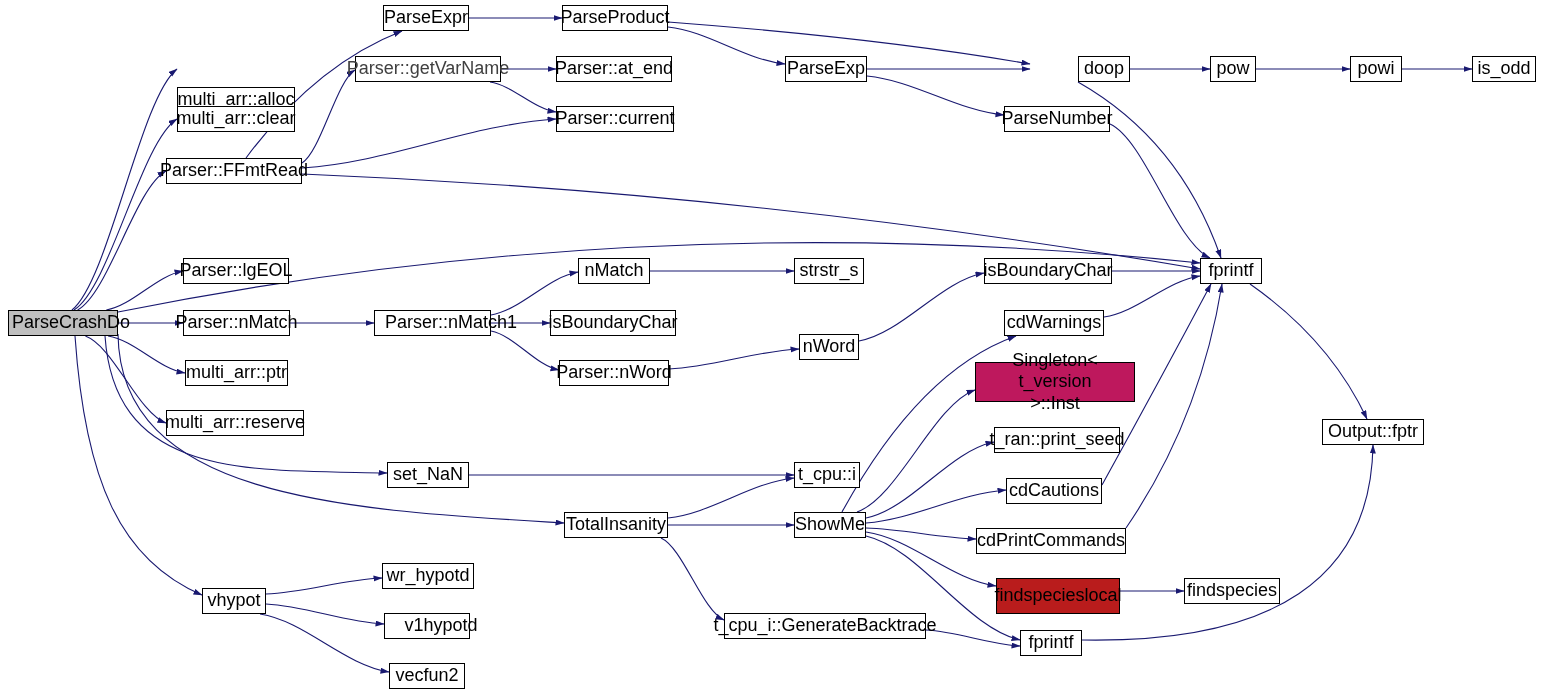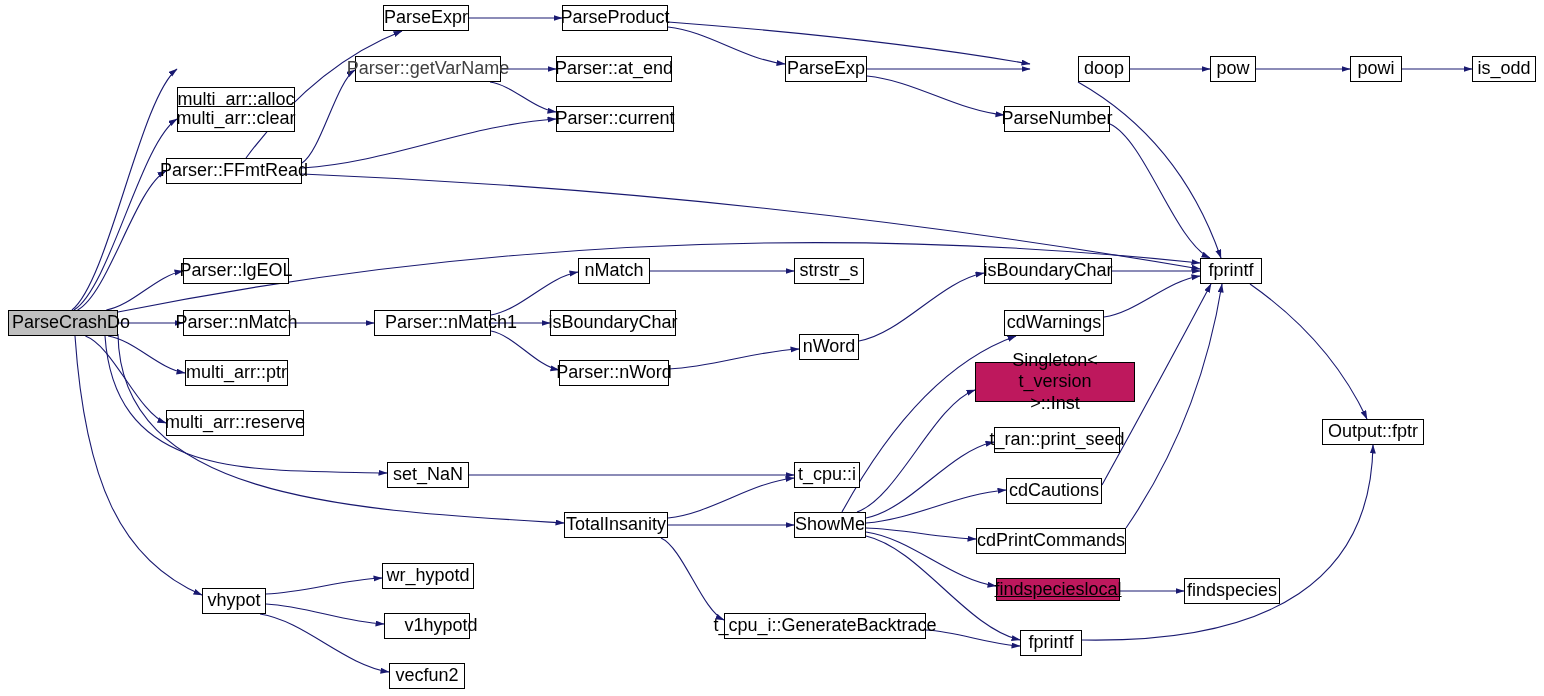--- a/index.html
+++ b/index.html
@@ -141,21 +141,21 @@
       <div class="node" style="left: 1004px; top: 310px; width: 100px; height: 26px; border-color: rgb(0, 0, 0); background: rgb(255, 255, 255); color: rgb(0, 0, 0);"><span>cdWarnings</span></div>
       <div class="node" style="left: 975px; top: 362px; width: 160px; height: 40px; border-color: rgb(0, 0, 0); background: #be185d; color: rgb(0, 0, 0);"><span>Singleton&lt; t_version
 &gt;::Inst</span></div>
       <div class="node" style="left: 994px; top: 427px; width: 126px; height: 26px; border-color: rgb(0, 0, 0); background: rgb(255, 255, 255); color: rgb(0, 0, 0);"><span>t_ran::print_seed</span></div>
       <div class="node" style="left: 1006px; top: 478px; width: 96px; height: 26px; border-color: rgb(0, 0, 0); background: rgb(255, 255, 255); color: rgb(0, 0, 0);"><span>cdCautions</span></div>
       <div class="node" style="left: 387px; top: 462px; width: 82px; height: 26px; border-color: rgb(0, 0, 0); background: rgb(255, 255, 255); color: rgb(0, 0, 0);"><span>set_NaN</span></div>
       <div class="node" style="left: 794px; top: 462px; width: 66px; height: 26px; border-color: rgb(0, 0, 0); background: rgb(255, 255, 255); color: rgb(0, 0, 0);"><span>t_cpu::i</span></div>
       <div class="node" style="left: 564px; top: 512px; width: 104px; height: 26px; border-color: rgb(0, 0, 0); background: rgb(255, 255, 255); color: rgb(0, 0, 0);"><span>TotalInsanity</span></div>
       <div class="node" style="left: 794px; top: 512px; width: 72px; height: 26px; border-color: rgb(0, 0, 0); background: rgb(255, 255, 255); color: rgb(0, 0, 0);"><span>ShowMe</span></div>
       <div class="node" style="left: 976px; top: 528px; width: 150px; height: 26px; border-color: rgb(0, 0, 0); background: rgb(255, 255, 255); color: rgb(0, 0, 0);"><span>cdPrintCommands</span></div>
-      <div class="node" style="left: 996px; top: 578px; width: 124px; height: 23px; border-color: rgb(0, 0, 0); background: #be185d; color: rgb(0, 0, 0); text-decoration: underline;"><span>findspecieslocal</span></div>
+      <div class="node" style="left: 996px; top: 578px; width: 124px; height: 36px; border-color: rgb(0, 0, 0); background: #b91c1c; color: rgb(0, 0, 0);"><span>findspecieslocal</span></div>
       <div class="node" style="left: 1184px; top: 578px; width: 96px; height: 26px; border-color: rgb(0, 0, 0); background: rgb(255, 255, 255); color: rgb(0, 0, 0);"><span>findspecies</span></div>
       <div class="node" style="left: 202px; top: 588px; width: 64px; height: 26px; border-color: rgb(0, 0, 0); background: rgb(255, 255, 255); color: rgb(0, 0, 0);"><span>vhypot</span></div>
       <div class="node" style="left: 382px; top: 563px; width: 92px; height: 26px; border-color: rgb(0, 0, 0); background: rgb(255, 255, 255); color: rgb(0, 0, 0);"><span>wr_hypotd</span></div>
       <div class="node" style="left: 384px; top: 613px; width: 86px; height: 26px; border-color: rgb(0, 0, 0); background: rgb(255, 255, 255); color: rgb(0, 0, 0); padding-left: 28px;"><span>v1hypotd</span></div>
       <div class="node" style="left: 389px; top: 663px; width: 76px; height: 26px; border-color: rgb(0, 0, 0); background: rgb(255, 255, 255); color: rgb(0, 0, 0);"><span>vecfun2</span></div>
       <div class="node" style="left: 724px; top: 613px; width: 202px; height: 26px; border-color: rgb(0, 0, 0); background: rgb(255, 255, 255); color: rgb(0, 0, 0);"><span>t_cpu_i::GenerateBacktrace</span></div>
       <div class="node" style="left: 1020px; top: 630px; width: 62px; height: 26px; border-color: rgb(0, 0, 0); background: rgb(255, 255, 255); color: rgb(0, 0, 0);"><span>fprintf</span></div>
       <div class="node" style="left: 1322px; top: 419px; width: 102px; height: 26px; border-color: rgb(0, 0, 0); background: rgb(255, 255, 255); color: rgb(0, 0, 0);"><span>Output::fptr</span></div>
     </div>
 </div>

